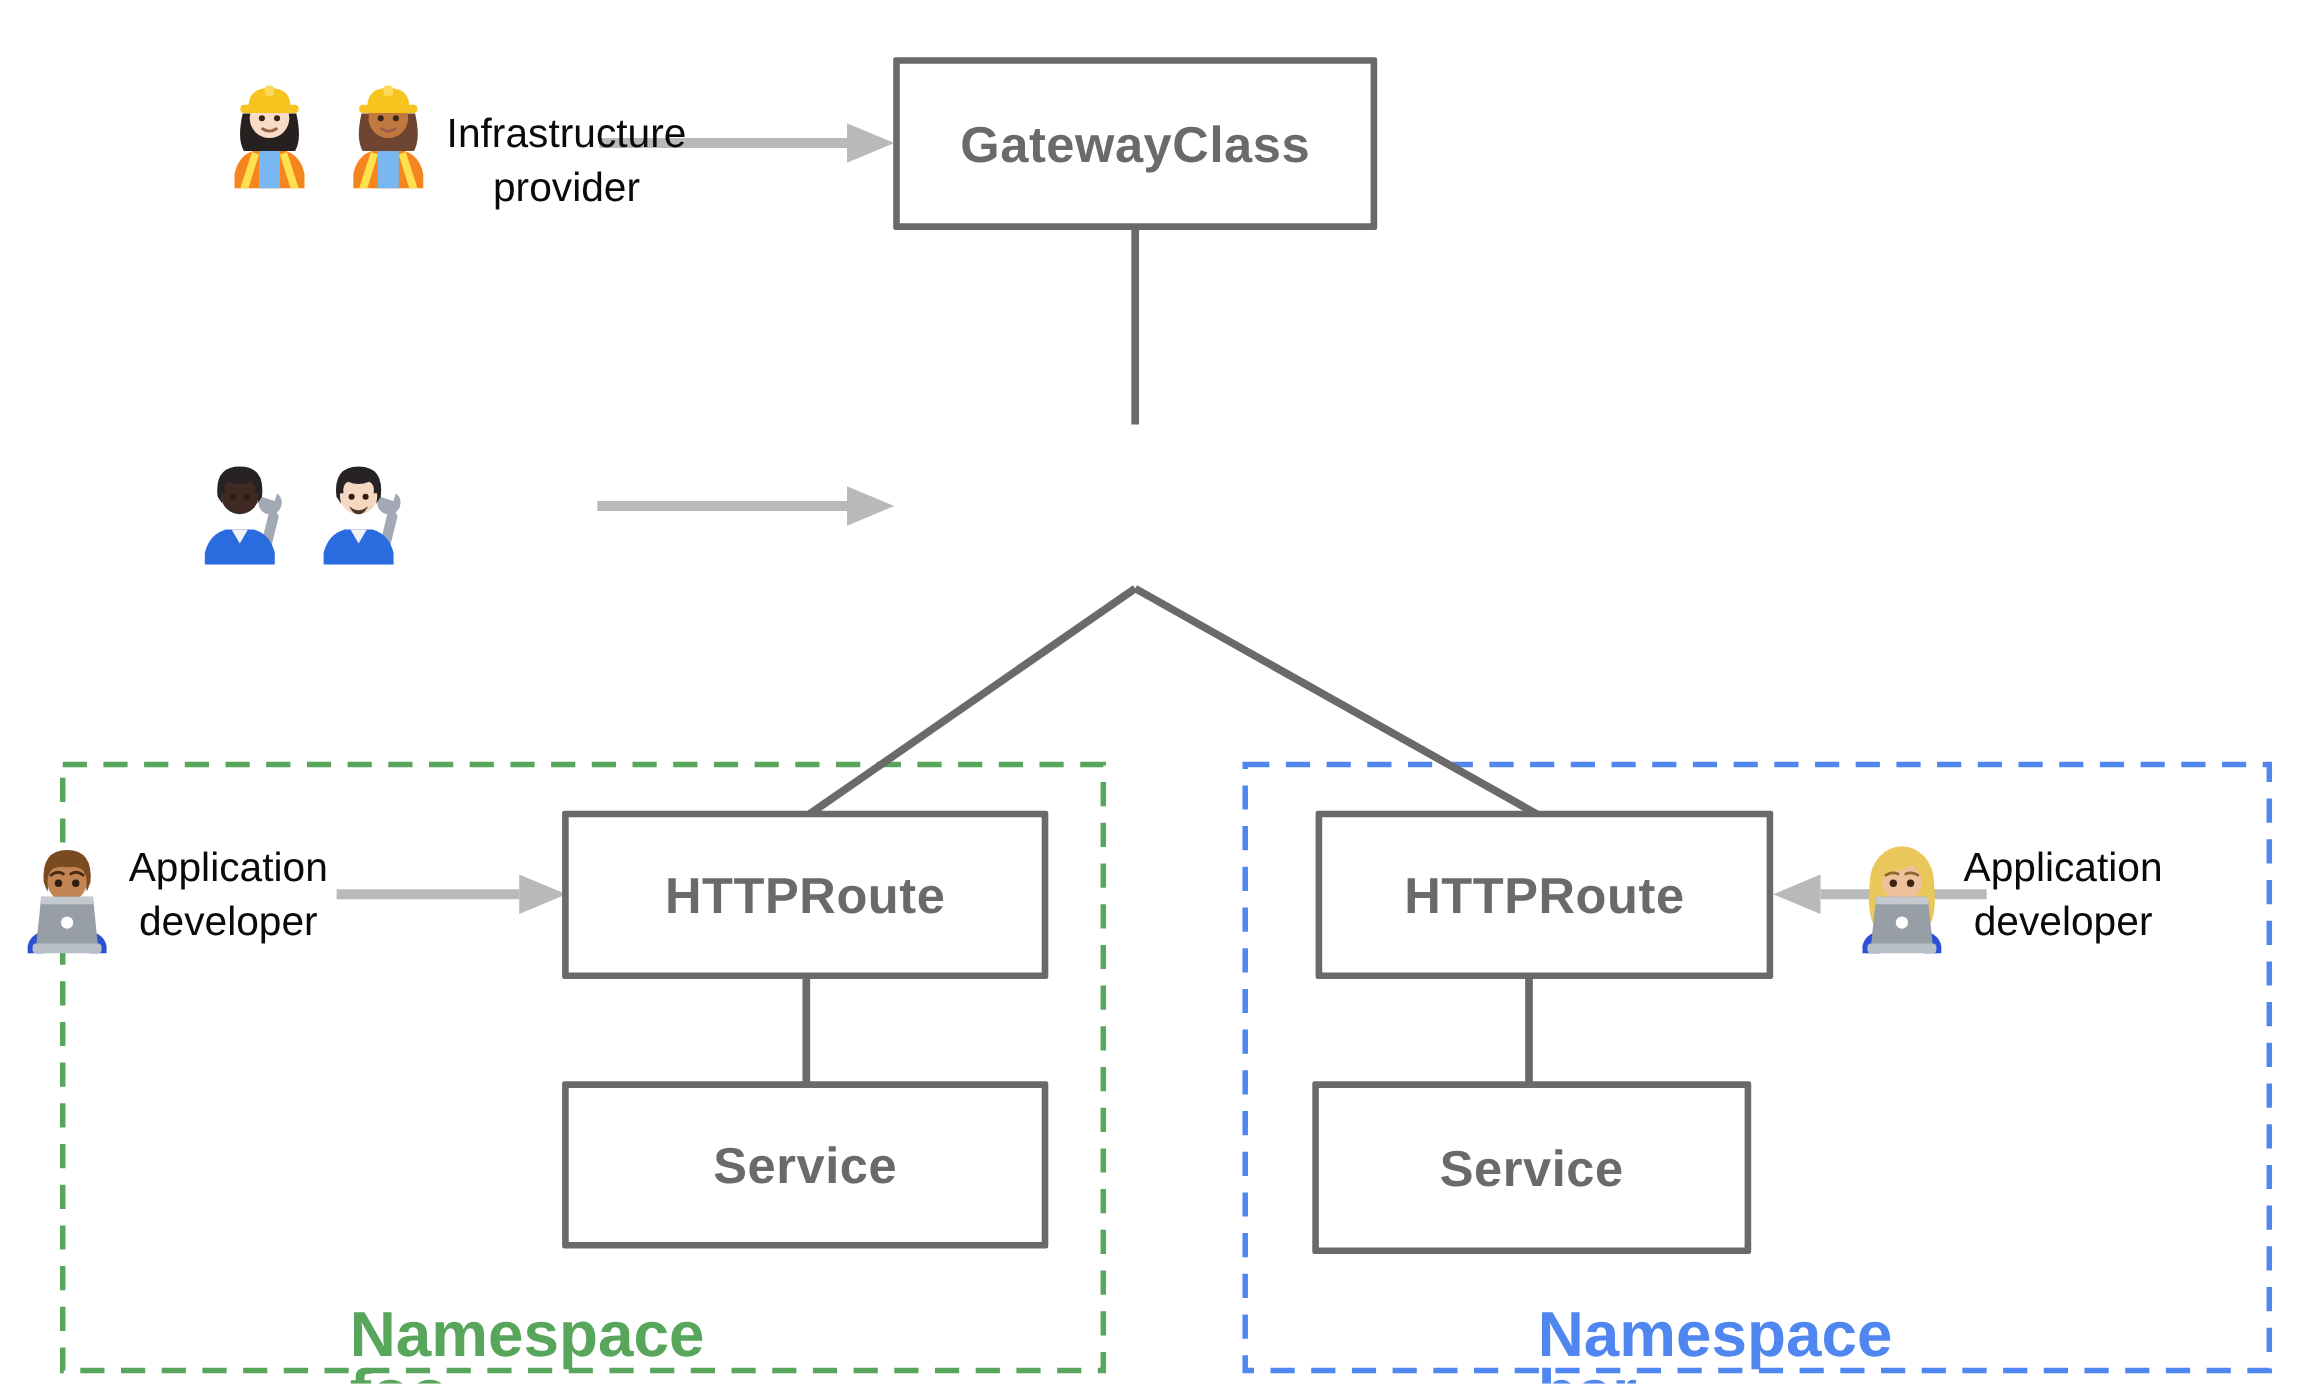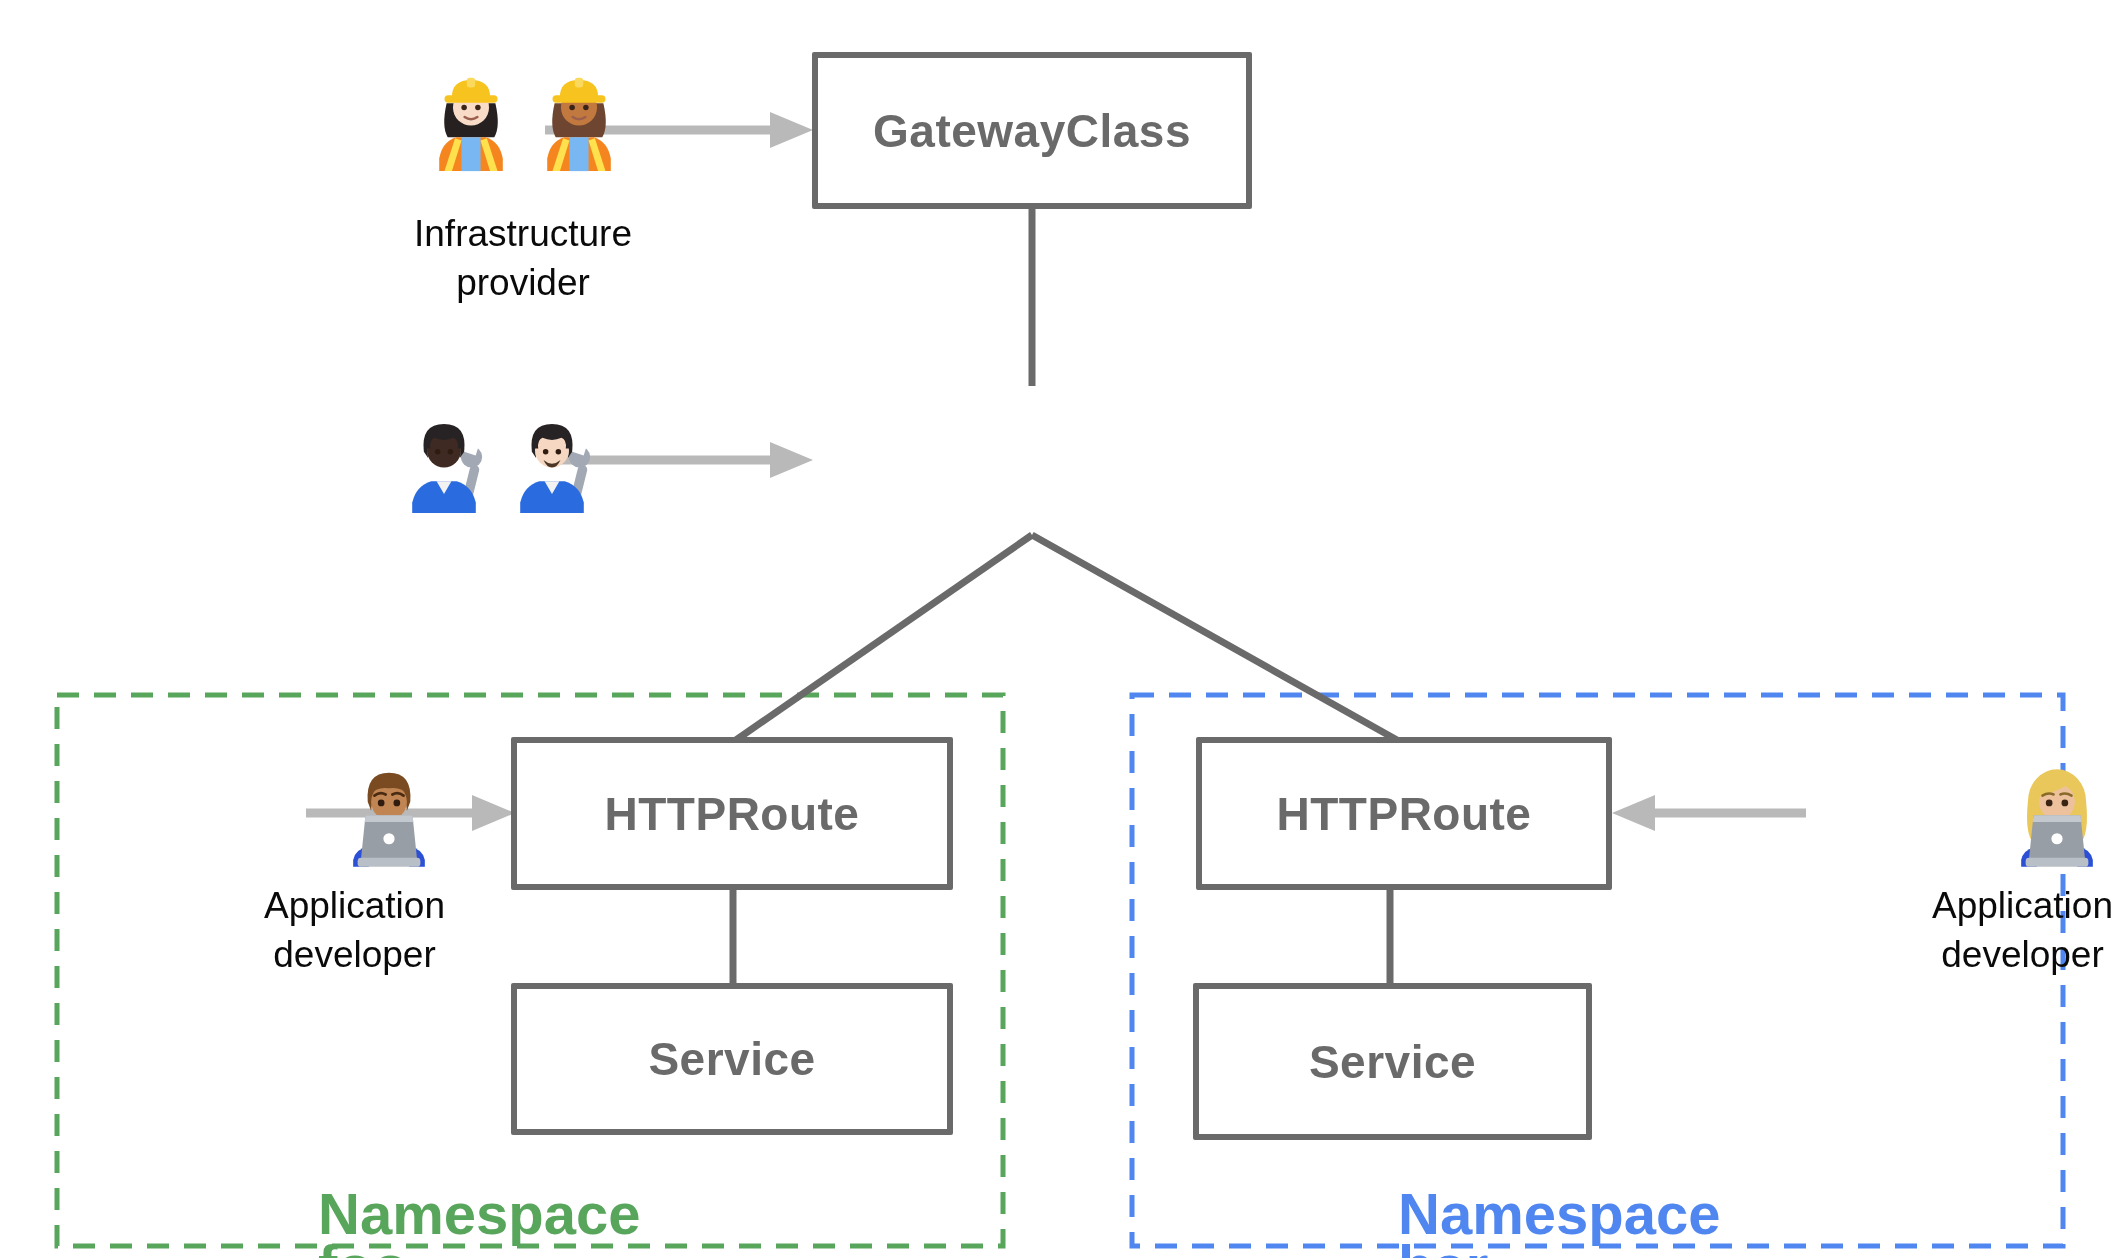--- a/index.html
+++ b/index.html
@@ -27,21 +27,21 @@
   .node .nlabel{
     font-size:46px;font-weight:700;color:var(--node-text);letter-spacing:.5px;
   }
   #node-gatewayclass{left:812px;top:52px;width:440px;height:157px;}
   #node-gateway{left:812px;top:383px;width:440px;height:155px;}
   #node-httproute-foo{left:511px;top:737px;width:442px;height:153px;}
   #node-service-foo{left:511px;top:983px;width:442px;height:152px;}
   #node-httproute-bar{left:1196px;top:737px;width:416px;height:153px;}
   #node-service-bar{left:1193px;top:983px;width:399px;height:157px;}
 
-  .persona{position:absolute;z-index:2;display:flex;flex-direction:column;align-items:flex-end;}
+  .persona{position:absolute;z-index:2;display:flex;flex-direction:row;align-items:flex-start;}
   .persona .icons{display:flex;gap:2px;align-items:flex-end;}
   .picon{display:block;}
   .plabel{
     text-align:center;font-size:37px;line-height:49px;color:var(--persona-label);
     font-weight:400;
   }
   #persona-infra{left:192px;top:60px;width:440px;}
   #persona-infra .plabel{margin-top:37px;}
   #persona-cluster{left:165px;top:402px;width:440px;}
   #persona-cluster .plabel{margin-top:18px;}

